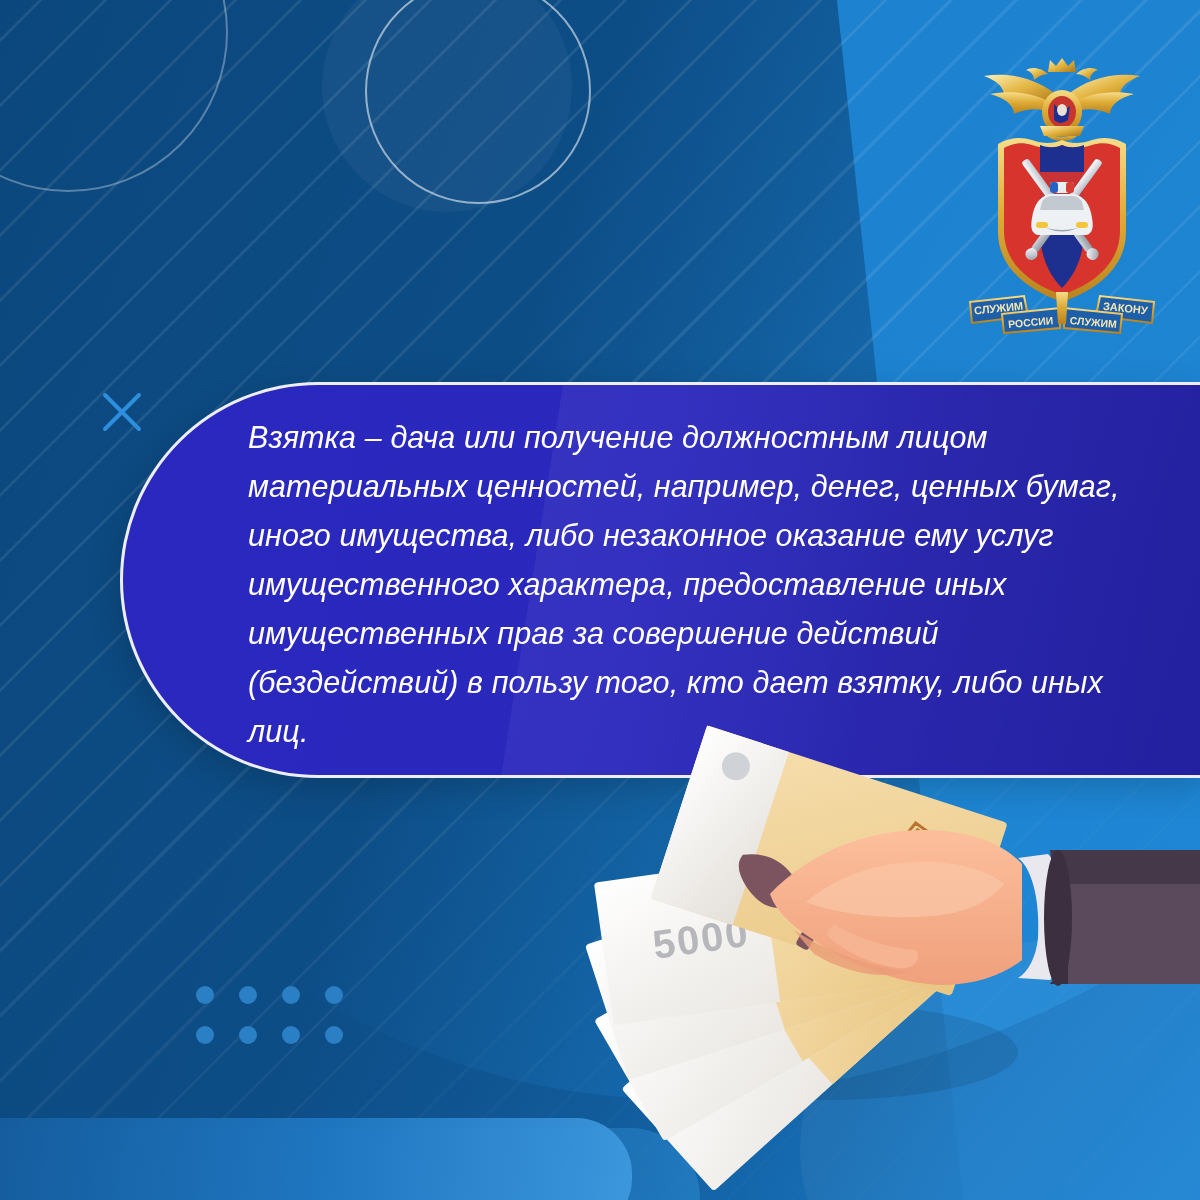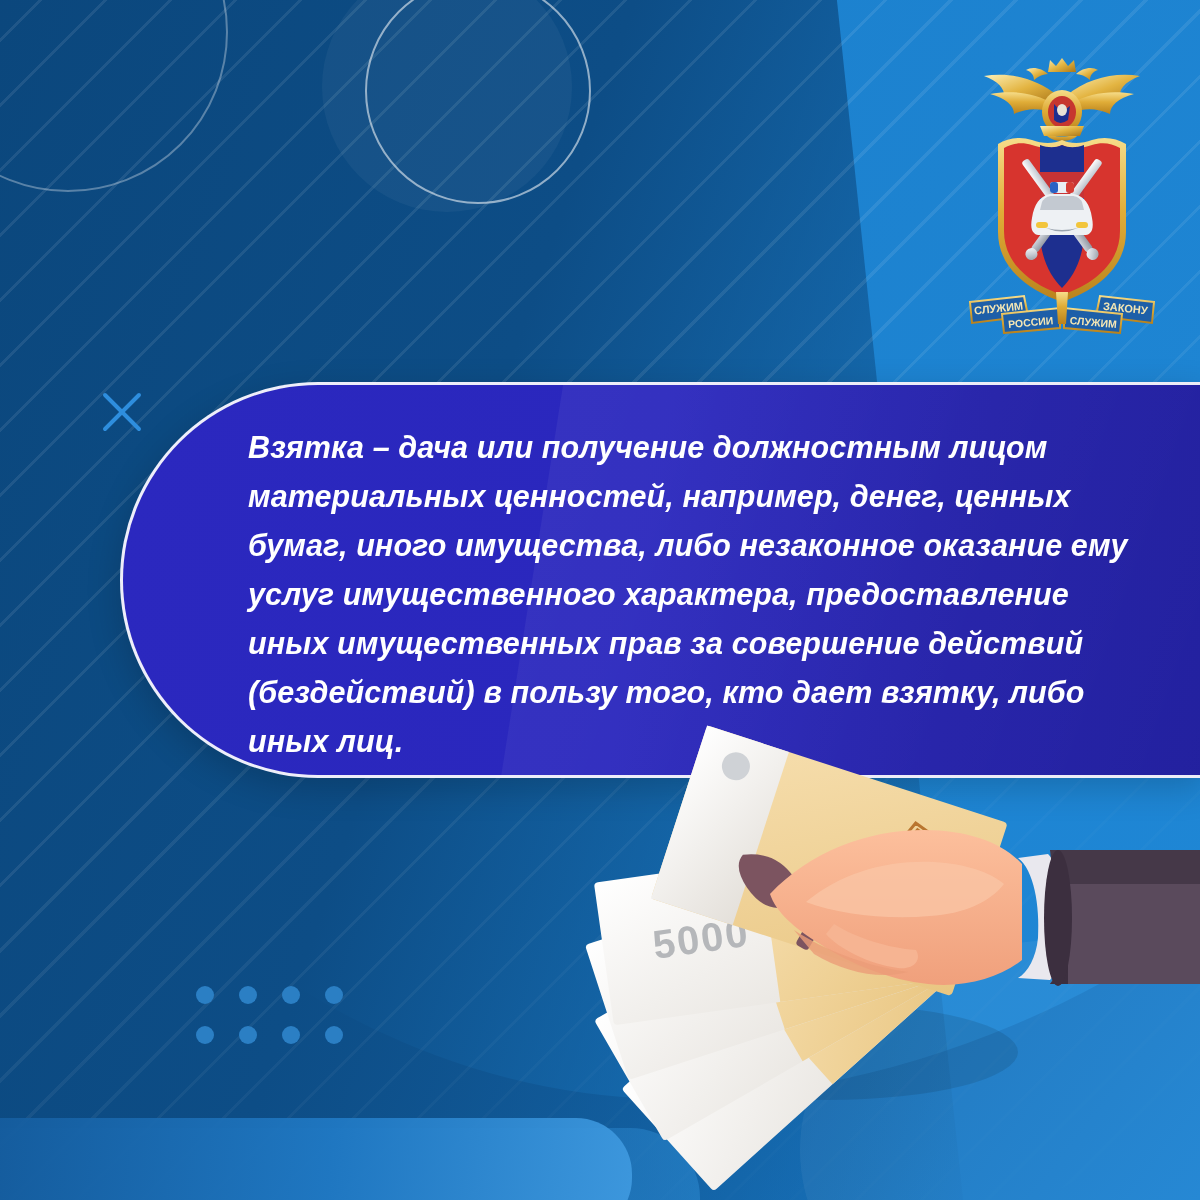--- a/index.html
+++ b/index.html
@@ -98,24 +98,24 @@
     border-right:none;
     box-shadow:0 10px 34px rgba(0,0,0,.18);
     overflow:hidden;
   }
   .quote-card .sheen{
     position:absolute;right:-10%;top:-30%;width:72%;height:170%;
     background:linear-gradient(100deg,rgba(255,255,255,.055),rgba(255,255,255,0));
     transform:rotate(9deg);
   }
   .quote-text{
-    position:absolute;left:125px;top:38px;right:52px;
+    position:absolute;left:125px;top:28px;right:52px;
     color:#ffffff;
     font-style:italic;
-    font-weight:bold;
+    font-weight:normal;
     font-size:30.5px;
     line-height:49px;
     letter-spacing:.1px;
     white-space:pre-line;
   }
 
   
   .illus{position:absolute;left:598px;top:752px;width:602px;height:400px;}
   .illus svg{width:100%;height:100%;display:block;overflow:visible;}
 </style>

